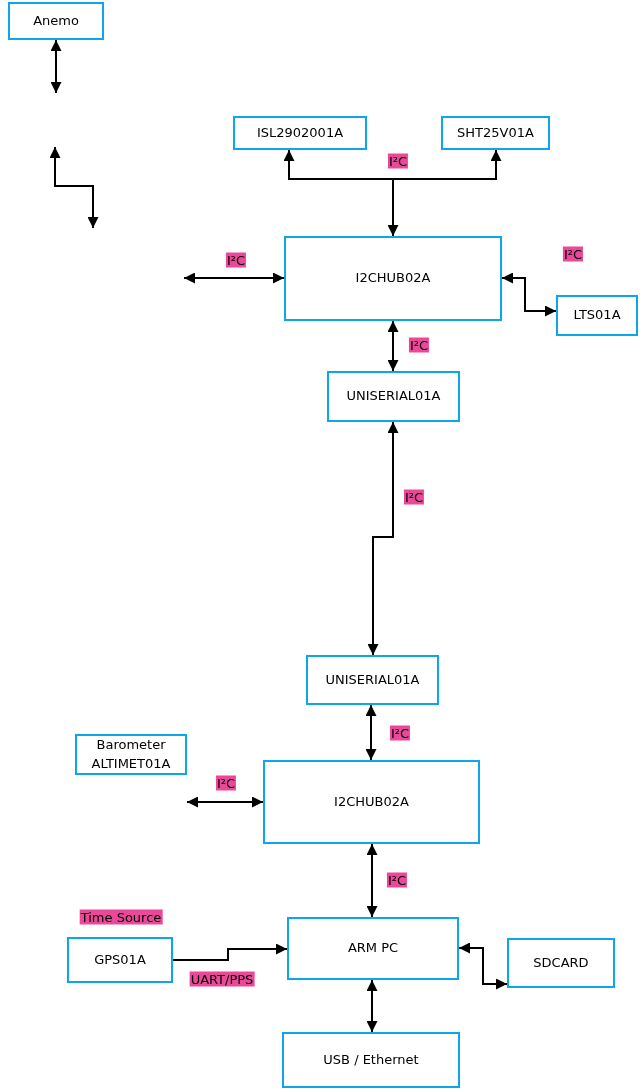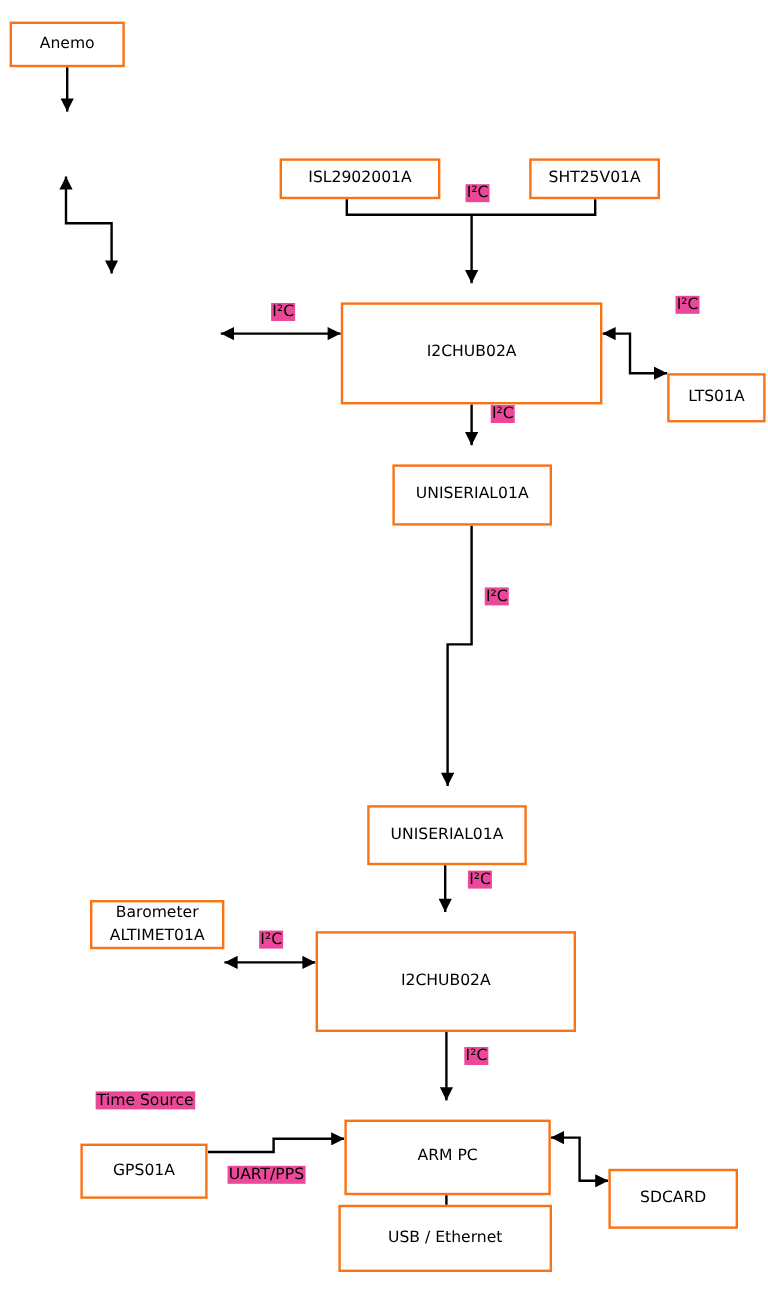--- a/index.html
+++ b/index.html
@@ -13,28 +13,27 @@
     width:640px;
     height:1089px;
     background:#ffffff;
     overflow:hidden;
   }
   svg.wires { position:absolute; left:0; top:0; width:640px; height:1089px; }
   .node {
     position:absolute;
     box-sizing:border-box;
     background:#ffffff;
-    border:2px solid #f97316;
+    border:2px solid #0ea5e9;
     display:flex;
     flex-direction:column;
     align-items:center;
     justify-content:center;
     text-align:center;
     line-height:1.4;
-    margin-top:16px;
   }
   .edge-label {
     position:absolute;
     transform:translate(-50%,-50%);
     white-space:nowrap;
     background:#ec4899;
     padding:0 1px;
   }
 </style>
 </head>
@@ -106,25 +105,25 @@
   </div>
 
   <div class="node" style="left:67px;top:937px;width:106px;height:46px">
     <div>GPS01A</div>
   </div>
 
   <div class="node" style="left:287px;top:917px;width:172px;height:63px">
     <div>ARM PC</div>
   </div>
 
-  <div class="node" style="left:507px;top:958px;width:108px;height:50px">
+  <div class="node" style="left:507px;top:938px;width:108px;height:50px">
     <div>SDCARD</div>
   </div>
 
-  <div class="node" style="left:282px;top:988px;width:178px;height:56px">
+  <div class="node" style="left:282px;top:1032px;width:178px;height:56px">
     <div>USB / Ethernet</div>
   </div>
 
   <span class="edge-label" style="left:398px;top:161px">I²C</span>
   <span class="edge-label" style="left:236px;top:260px">I²C</span>
   <span class="edge-label" style="left:573px;top:254px">I²C</span>
   <span class="edge-label" style="left:419px;top:345px">I²C</span>
   <span class="edge-label" style="left:414px;top:497px">I²C</span>
   <span class="edge-label" style="left:400px;top:733px">I²C</span>
   <span class="edge-label" style="left:226px;top:783px">I²C</span>

